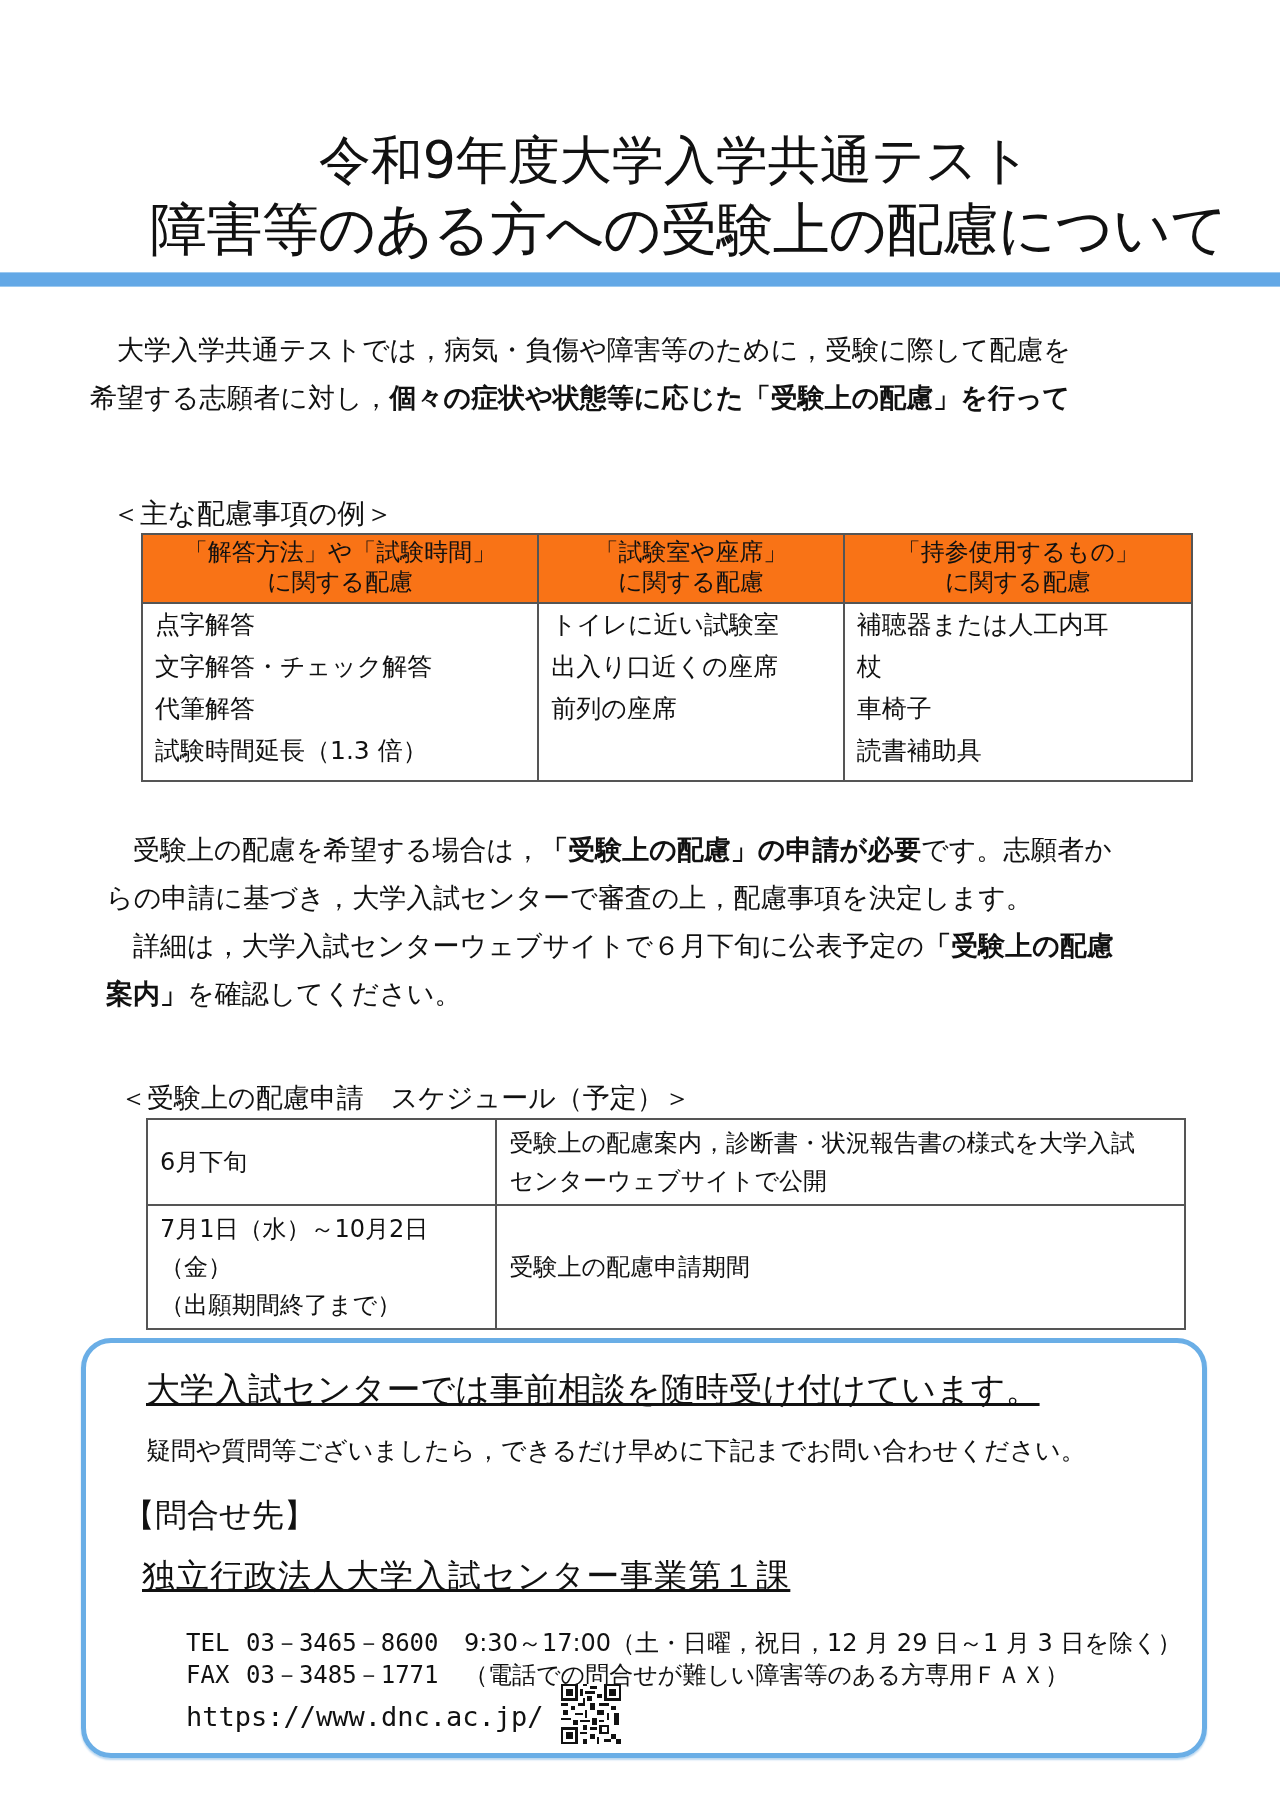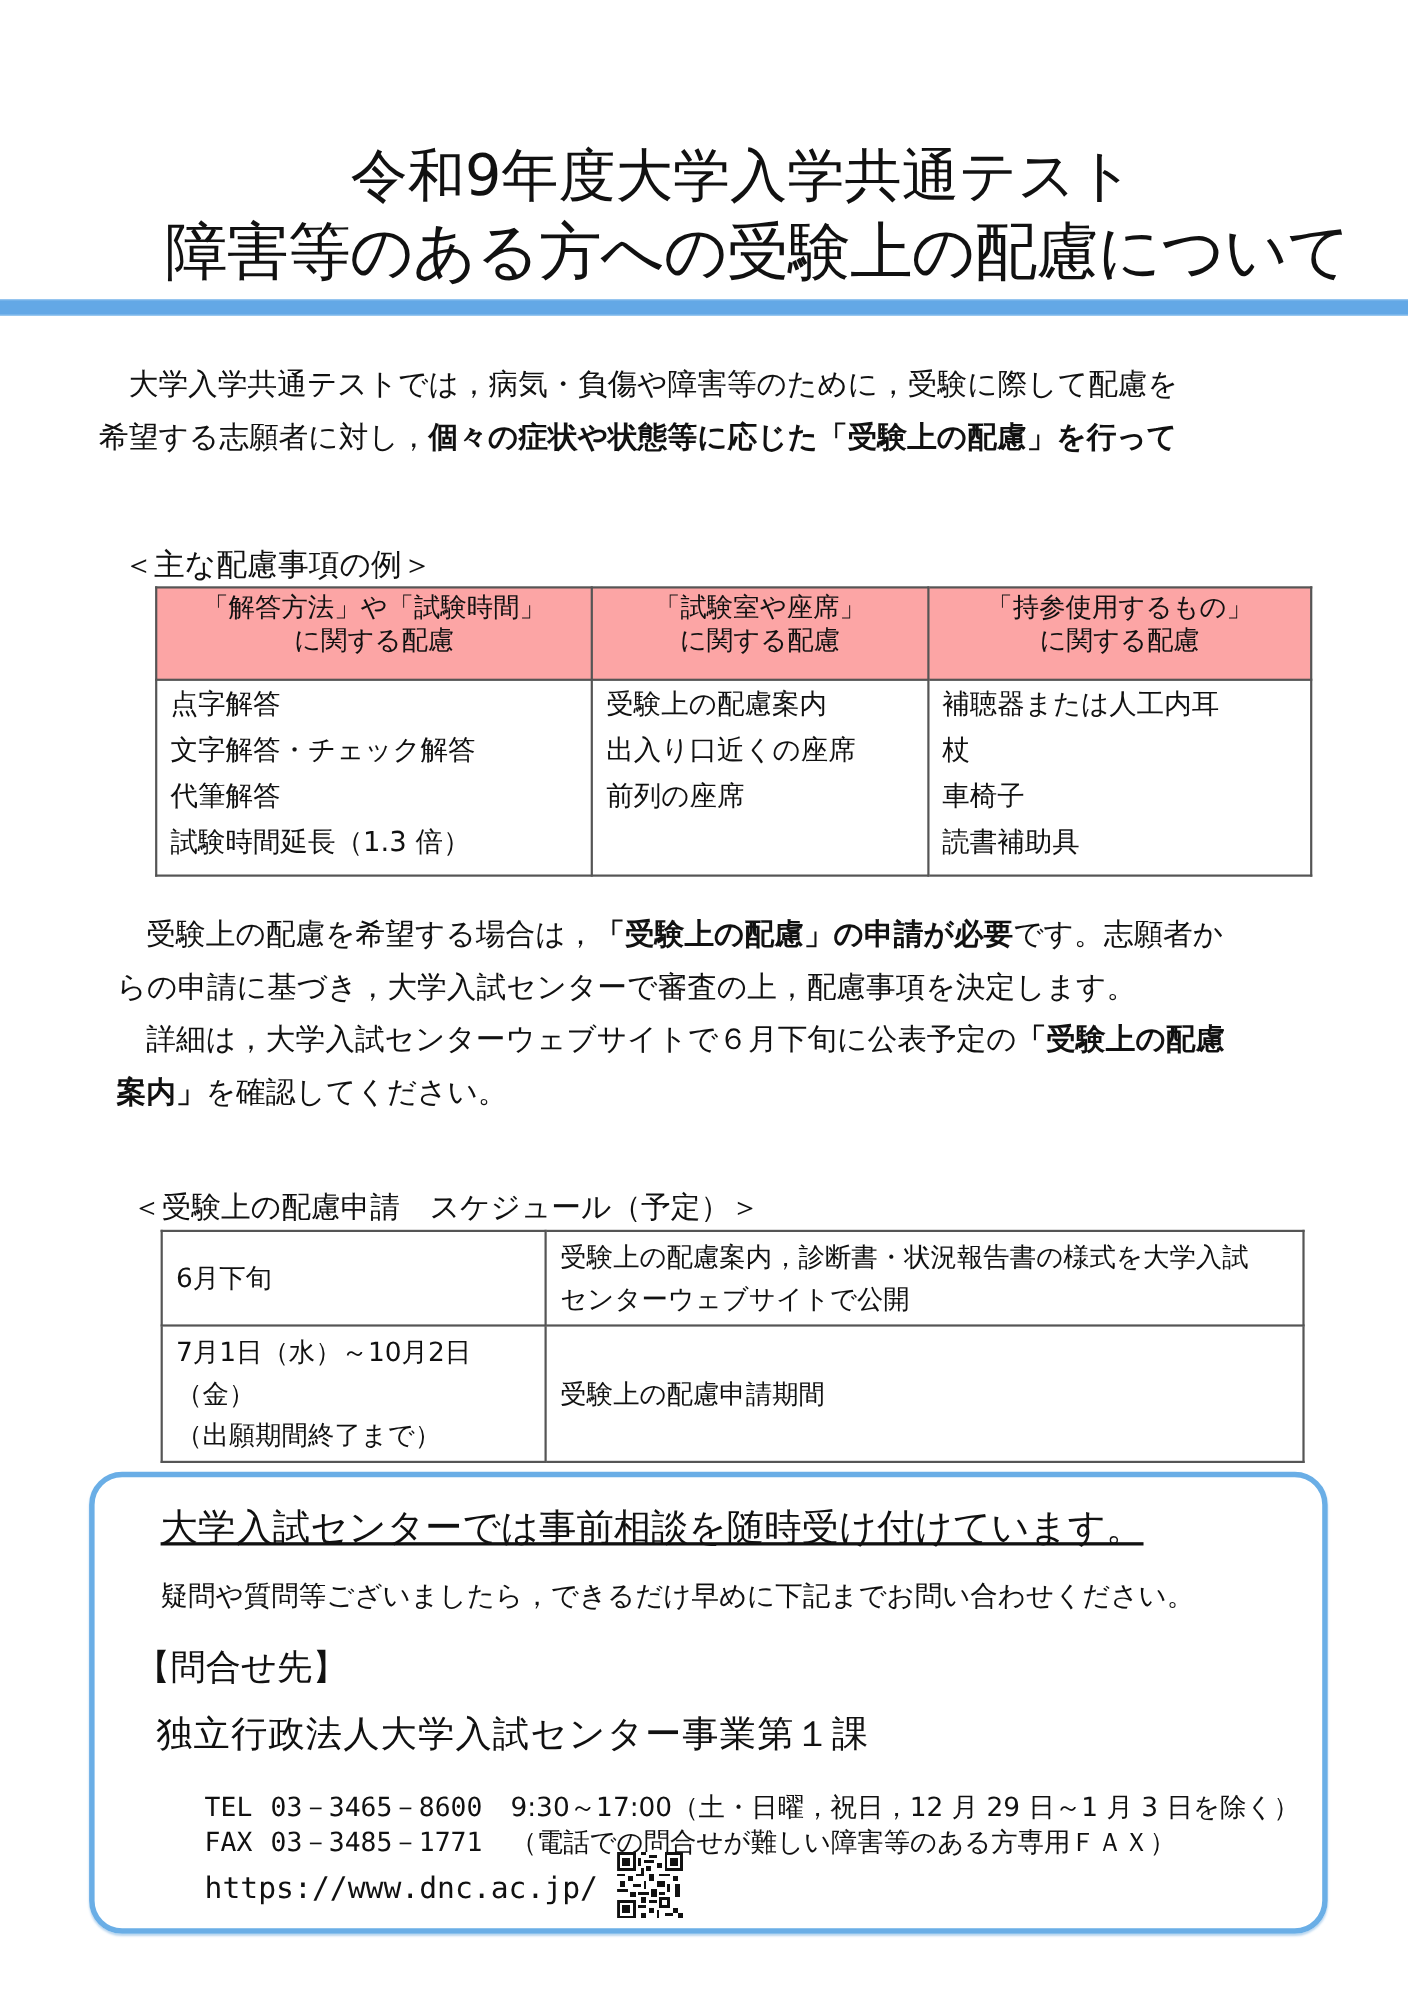--- a/index.html
+++ b/index.html
@@ -24,42 +24,42 @@
     position: absolute; left: 90px; width: 1100px;
     font-size: 27px; line-height: 48px; white-space: nowrap;
   }
   .para b { font-weight: bold; }
   .section-label {
     position: absolute; font-size: 28px; line-height: 36px; white-space: nowrap;
   }
   table { border-collapse: collapse; position: absolute; }
   .examples { left: 141px; top: 533px; width: 1052px; }
   .examples th {
-    background: #fca5a5; font-weight: normal; font-size: 24px; line-height: 30px;
-    border: 2px solid #555; padding: 2px 0 20px 0; text-align: center;
+    background: #f97316; font-weight: normal; font-size: 24px; line-height: 30px;
+    border: 2px solid #555; padding: 2px 0 5px 0; text-align: center;
   }
   .examples td {
     vertical-align: top; font-size: 25px; line-height: 42px;
     border: 2px solid #555; padding: 0 0 8px 12px;
   }
   .examples td div { white-space: nowrap; }
   .schedule { left: 146px; top: 1118px; width: 1040px; }
   .schedule td {
     border: 2px solid #555; font-size: 24px; line-height: 38px;
     padding: 4px 12px; vertical-align: middle;
   }
   .contact-box {
     position: absolute; left: 81px; top: 1338px; width: 1126px; height: 420px;
     border: 5px solid #6aaee6; border-radius: 30px; box-sizing: border-box;
     box-shadow: 0 2px 2px #b9d6ef;
   }
   .cb-head { position: absolute; left: 60px; top: 24px; font-size: 34px; line-height: 44px; white-space: nowrap; text-decoration: underline; }
   .cb-sub { position: absolute; left: 60px; top: 90px; font-size: 25px; line-height: 36px; white-space: nowrap; }
   .cb-label { position: absolute; left: 37px; top: 150px; font-size: 32px; line-height: 44px; white-space: nowrap; }
-  .cb-org { position: absolute; left: 56px; top: 210px; font-size: 33px; line-height: 46px; white-space: nowrap; letter-spacing: 1px; }
+  .cb-org { position: absolute; left: 56px; top: 210px; font-size: 33px; line-height: 46px; white-space: nowrap; letter-spacing: 1px; text-decoration: underline; }
   .cb-row {
     position: absolute; left: 100px; font-size: 24px; line-height: 32px; white-space: nowrap;
     font-family: "DejaVu Sans", sans-serif;
   }
   .cb-row .mono { font-family: "DejaVu Sans Mono", "Liberation Mono", monospace; display: inline-block; }
   .cb-row .k { width: 60px; display: inline-block; }
   .cb-row .num { width: 218px; display: inline-block; }
   .cb-url {
     position: absolute; left: 100px; top: 356px; font-size: 27px; line-height: 36px;
     font-family: "DejaVu Sans Mono", "Liberation Mono", monospace;
@@ -107,21 +107,21 @@
   </thead>
   <tbody>
     <tr>
       <td>
         <div>点字解答</div>
         <div>文字解答・チェック解答</div>
         <div>代筆解答</div>
         <div>試験時間延長（1.3 倍）</div>
       </td>
       <td>
-        <div>受験上の配慮案内</div>
+        <div>トイレに近い試験室</div>
         <div>出入り口近くの座席</div>
         <div>前列の座席</div>
       </td>
       <td>
         <div>補聴器または人工内耳</div>
         <div>杖</div>
         <div>車椅子</div>
         <div>読書補助具</div>
       </td>
     </tr>

